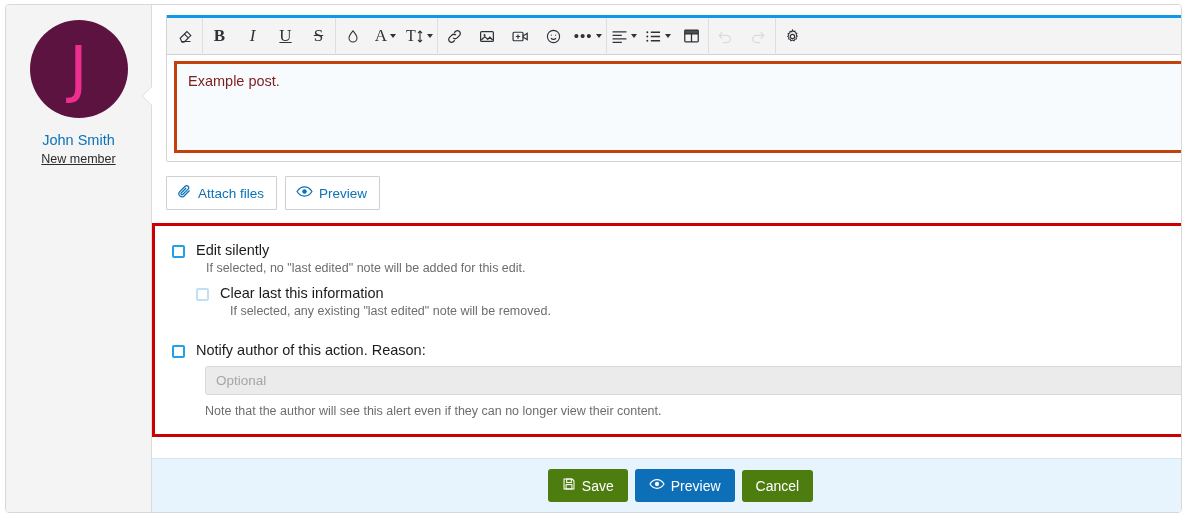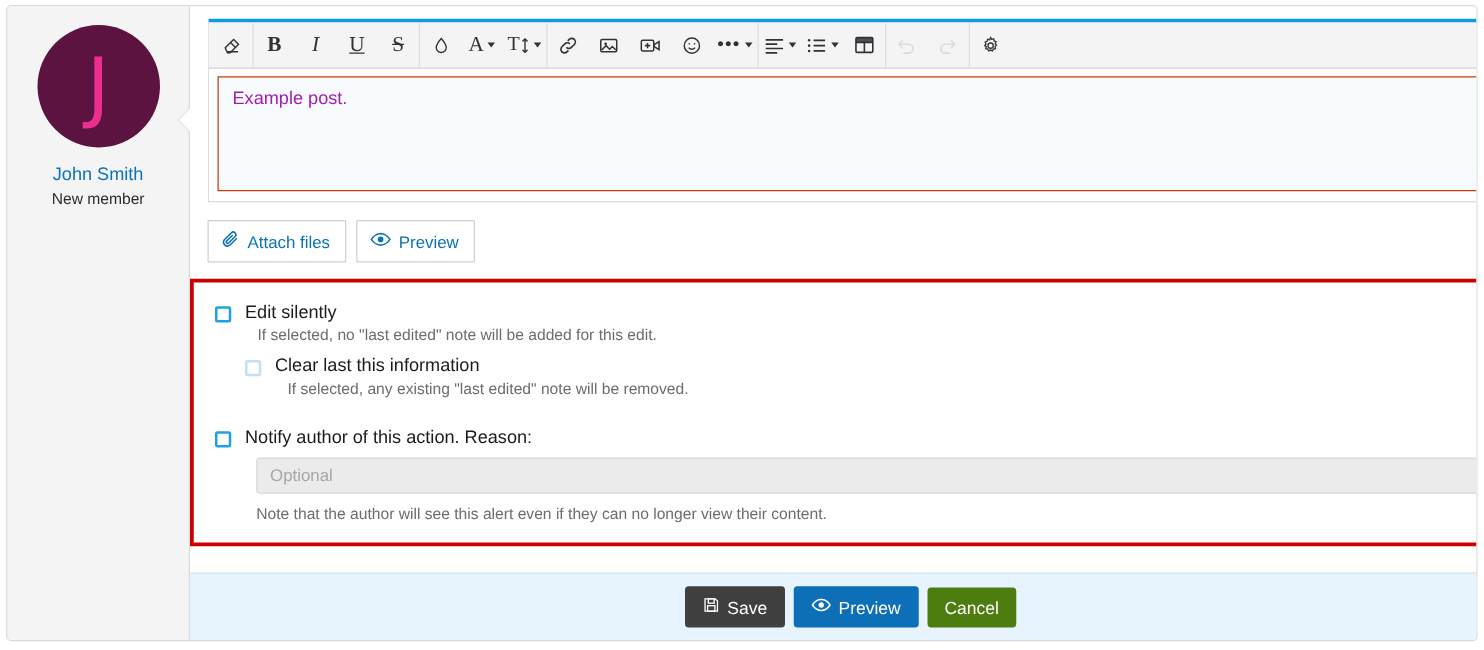--- a/index.html
+++ b/index.html
@@ -52,20 +52,21 @@
   .username {
     margin-top: 14px;
     color: #0b72b5;
     font-weight: normal;
     font-size: 14.5px;
   }
   .usertitle {
     margin-top: 4px;
     color: #2c2c2c;
     font-size: 12.5px;
+    text-decoration: underline;
   }
 
   
   .main {
     flex: 1 1 auto;
     position: relative;
     background: #ffffff;
     display: flex;
     flex-direction: column;
   }
@@ -135,25 +136,25 @@
   .ital-g   { font-family: "Liberation Serif", serif; font-style: italic; font-size: 17px; }
   .under-g  { font-family: "Liberation Serif", serif; text-decoration: underline; font-size: 17px; }
   .strike-g { font-family: "Liberation Serif", serif; text-decoration: line-through; font-size: 17px; }
   .afont    { font-family: "Liberation Serif", serif; font-size: 17px; }
   .tsize    { font-family: "Liberation Serif", serif; font-size: 16px; }
   .dots     { font-size: 15px; letter-spacing: 1px; line-height: 8px; }
 
   .editor-content {
     height: 92px;
     background: #f7fbfe;
-    border: 1px solid #c2410c;
+    border: 3px solid #c2410c;
     margin: 6px 7px 8px 7px;
     padding: 9px 11px;
     font-size: 14.5px;
-    color: #a21caf;
+    color: #7f1d1d;
   }
 
   
   .attach-row {
     display: flex;
     gap: 8px;
     padding: 14px 0 13px 0;
   }
   .btn-light {
     border: 1px solid #cfcfcf;
@@ -238,21 +239,21 @@
     border-radius: 3px;
     color: #fff;
     font-size: 14px;
     padding: 8px 14px;
     display: flex;
     align-items: center;
     gap: 6px;
     cursor: pointer;
     font-family: "Liberation Sans", sans-serif;
   }
-  .btn-save   { background: #404040; }
+  .btn-save   { background: #4d7c0f; }
   .btn-prev   { background: #0d6fb8; }
   .btn-cancel { background: #4d7c0f; }
 </style>
 </head>
 <body>
 
 <div class="page">
   <div class="container">
 
     <div class="sidebar">

